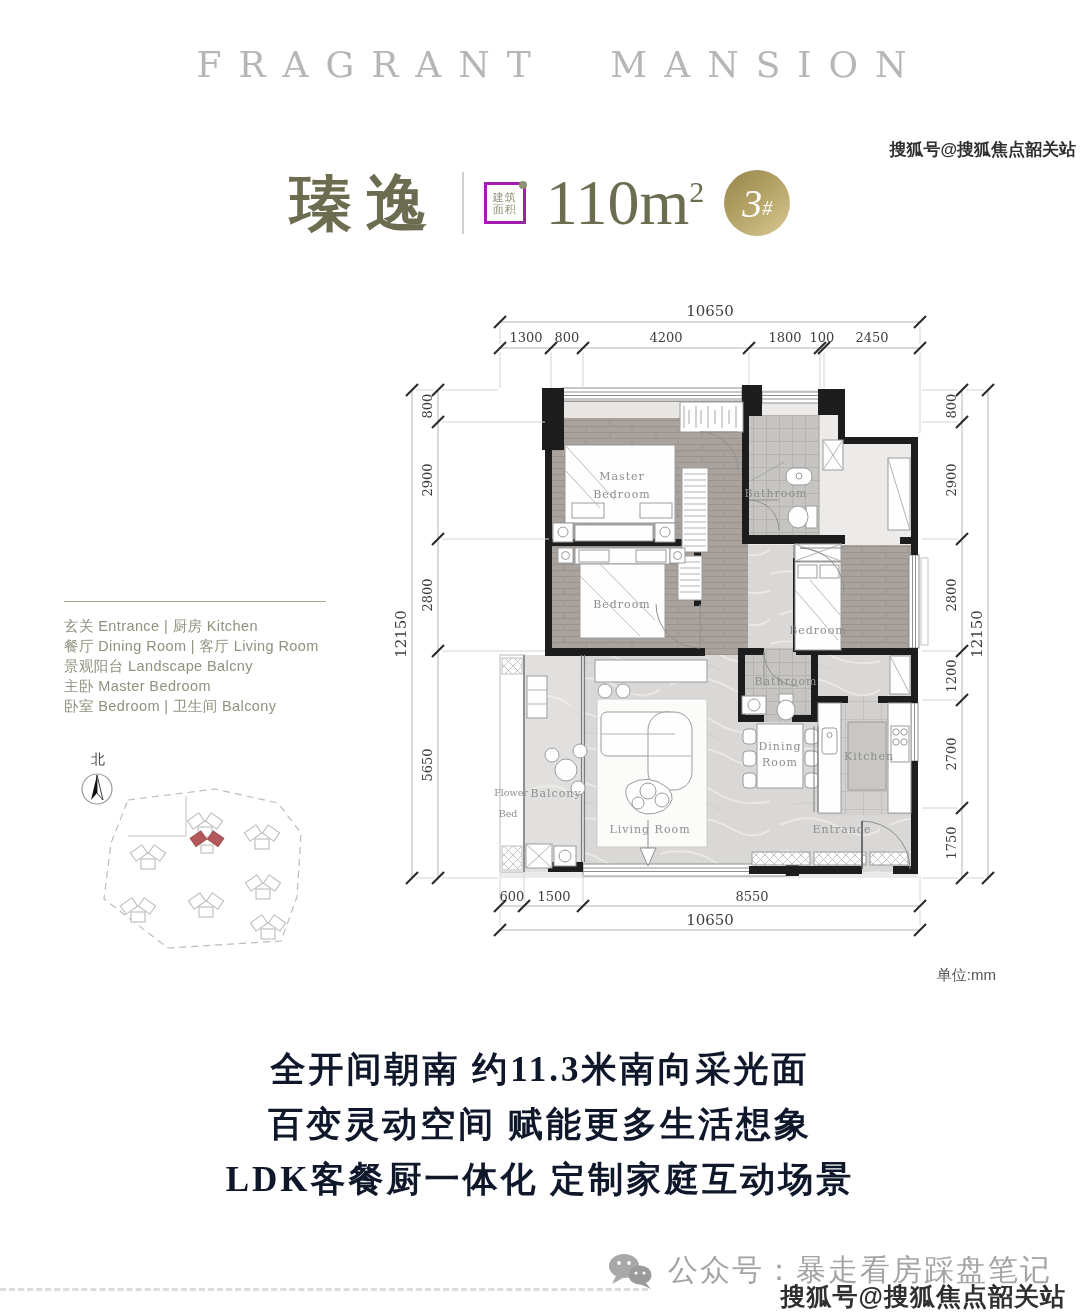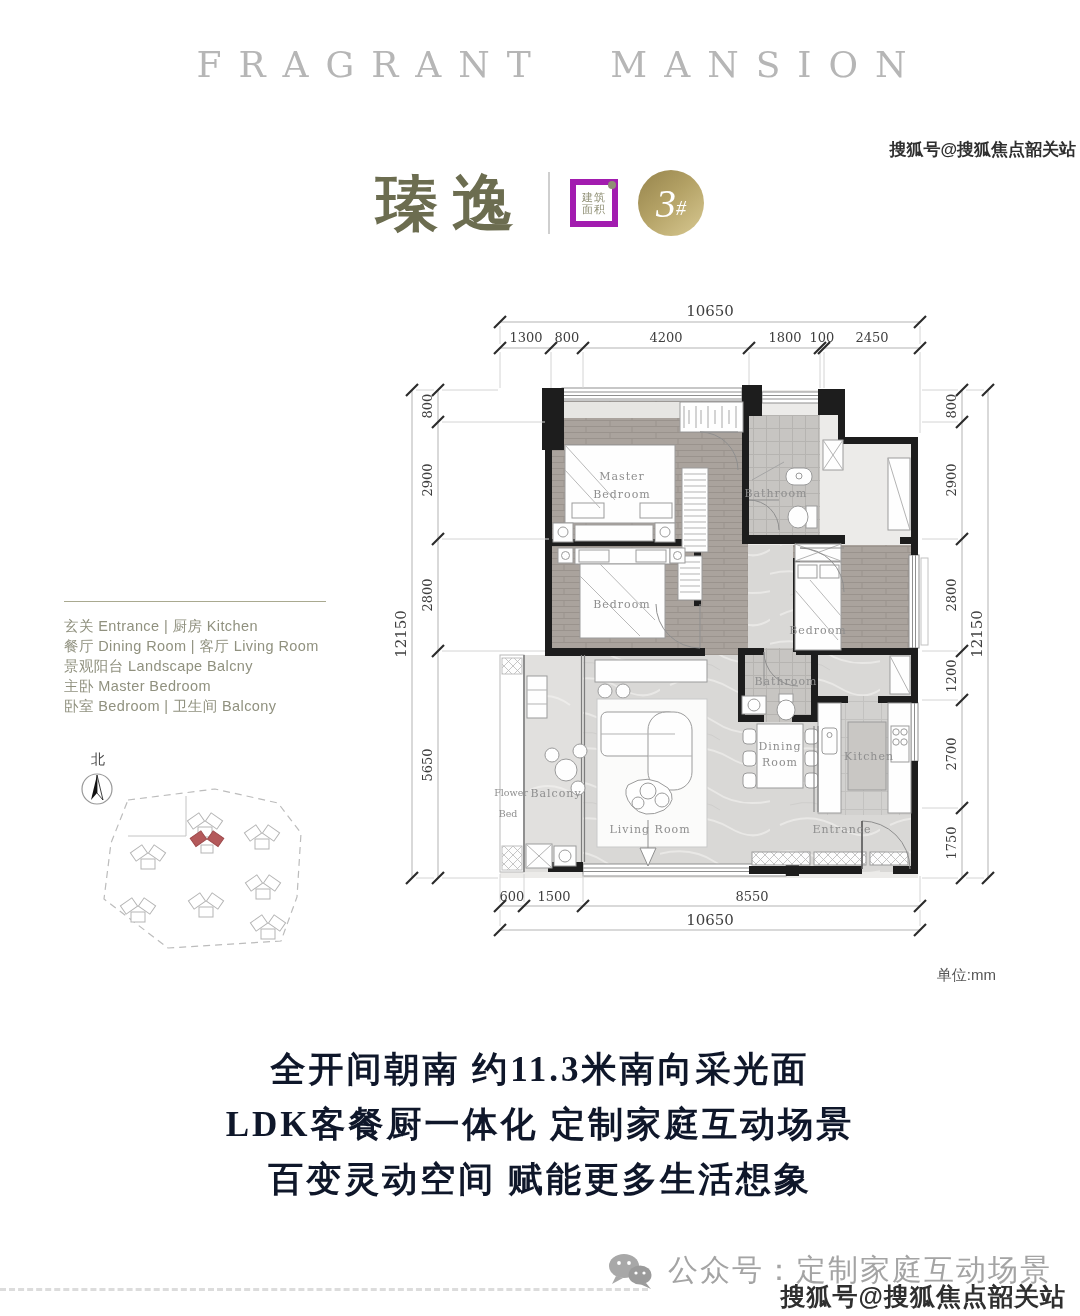--- a/index.html
+++ b/index.html
@@ -11,21 +11,21 @@
   .brand{top:44px;left:0;width:100%;text-align:center;
          font-family:"DejaVu Serif",serif;font-size:36px;color:#b6b6b6;
          letter-spacing:17px;word-spacing:34px;font-weight:400;padding-left:20px;}
 
   
   .titlerow{top:160px;left:0;width:100%;height:86px;display:flex;
             justify-content:center;align-items:center;gap:20px;}
   .tname{font-family:"Liberation Serif",serif;font-weight:700;font-size:62px;
          color:#6c6d50;letter-spacing:14px;}
   .tdiv{width:2px;height:62px;background:#cfcfcf;}
-  .stamp{width:36px;height:36px;border:6px solid #a21caf;position:relative;
+  .stamp{width:36px;height:36px;border:3px solid #a21caf;position:relative;
          display:flex;flex-direction:column;justify-content:center;align-items:center;
          color:#8f8f74;font-size:11px;line-height:12px;letter-spacing:1px;}
   .stamp .dot{position:absolute;top:-4px;right:-4px;width:8px;height:8px;
               border-radius:50%;background:#8f8f74;}
   .tarea{font-family:"Liberation Serif",serif;font-size:64px;color:#6c6d50;}
   .tarea sup{font-size:30px;}
   .badge{width:66px;height:66px;border-radius:50%;
          background:linear-gradient(140deg,#96844c 0%,#b3a165 45%,#d8c992 100%);
          color:#fff;display:flex;justify-content:center;align-items:center;
          font-family:"Liberation Serif",serif;font-style:italic;}
@@ -68,20 +68,21 @@
 <div class="abs wm top">搜狐号@搜狐焦点韶关站</div>
 
 <div class="abs titlerow">
   <div class="tname">瑧逸</div>
   <div class="tdiv"></div>
   <div class="stamp">
     <span>建筑</span>
     <span>面积</span>
     <span class="dot"></span>
   </div>
+  <div class="tarea"><span>110m</span><sup>2</sup></div>
   <div class="badge">
     <span class="n">3</span>
     <span class="h">#</span>
   </div>
 </div>
 
 <div class="abs legend">
   <hr class="lr">
   <div class="row">玄关 Entrance | 厨房 Kitchen</div>
   <div class="row">餐厅 Dining Room | 客厅 Living Room</div>
@@ -422,31 +423,31 @@
     <text class="rls" x="511" y="796">Flower</text>
     <text class="rls" x="508" y="817">Bed</text>
     <text class="rl" x="842" y="833">Entrance</text>
   </g>
 
   <text class="unit" x="996" y="980" text-anchor="end">单位:mm</text>
 </svg>
 
 <div class="abs slogans">
   <div class="sl">全开间朝南 约11.3米南向采光面</div>
+  <div class="sl">百变灵动空间 赋能更多生活想象</div>
   <div class="sl">LDK客餐厨一体化 定制家庭互动场景</div>
-  <div class="sl">百变灵动空间 赋能更多生活想象</div>
 </div>
 
 <div class="abs dash"></div>
 <div class="abs wcgroup">
   <svg width="46" height="38" viewBox="0 0 46 38">
     <ellipse cx="16" cy="14" rx="15" ry="12" fill="#a8a8a8"></ellipse>
     <path d="M8 24 L4 32 L15 26 Z" fill="#a8a8a8"></path>
     <circle cx="11" cy="11" r="1.9" fill="#fff"></circle>
       <circle cx="21" cy="11" r="1.9" fill="#fff"></circle>
     <ellipse cx="32" cy="23" rx="11.5" ry="9.5" fill="#9b9b9b"></ellipse>
     <path d="M38 31 L43 37 L32 32 Z" fill="#9b9b9b"></path>
     <circle cx="28" cy="21" r="1.6" fill="#fff"></circle>
       <circle cx="36" cy="21" r="1.6" fill="#fff"></circle>
   </svg>
-  <span class="wclabel">公众号：定制家庭互动场景</span>
+  <span class="wclabel">公众号：暴走看房踩盘笔记</span>
 </div>
 <div class="abs wm bot">搜狐号@搜狐焦点韶关站</div>
 
 </body></html>

